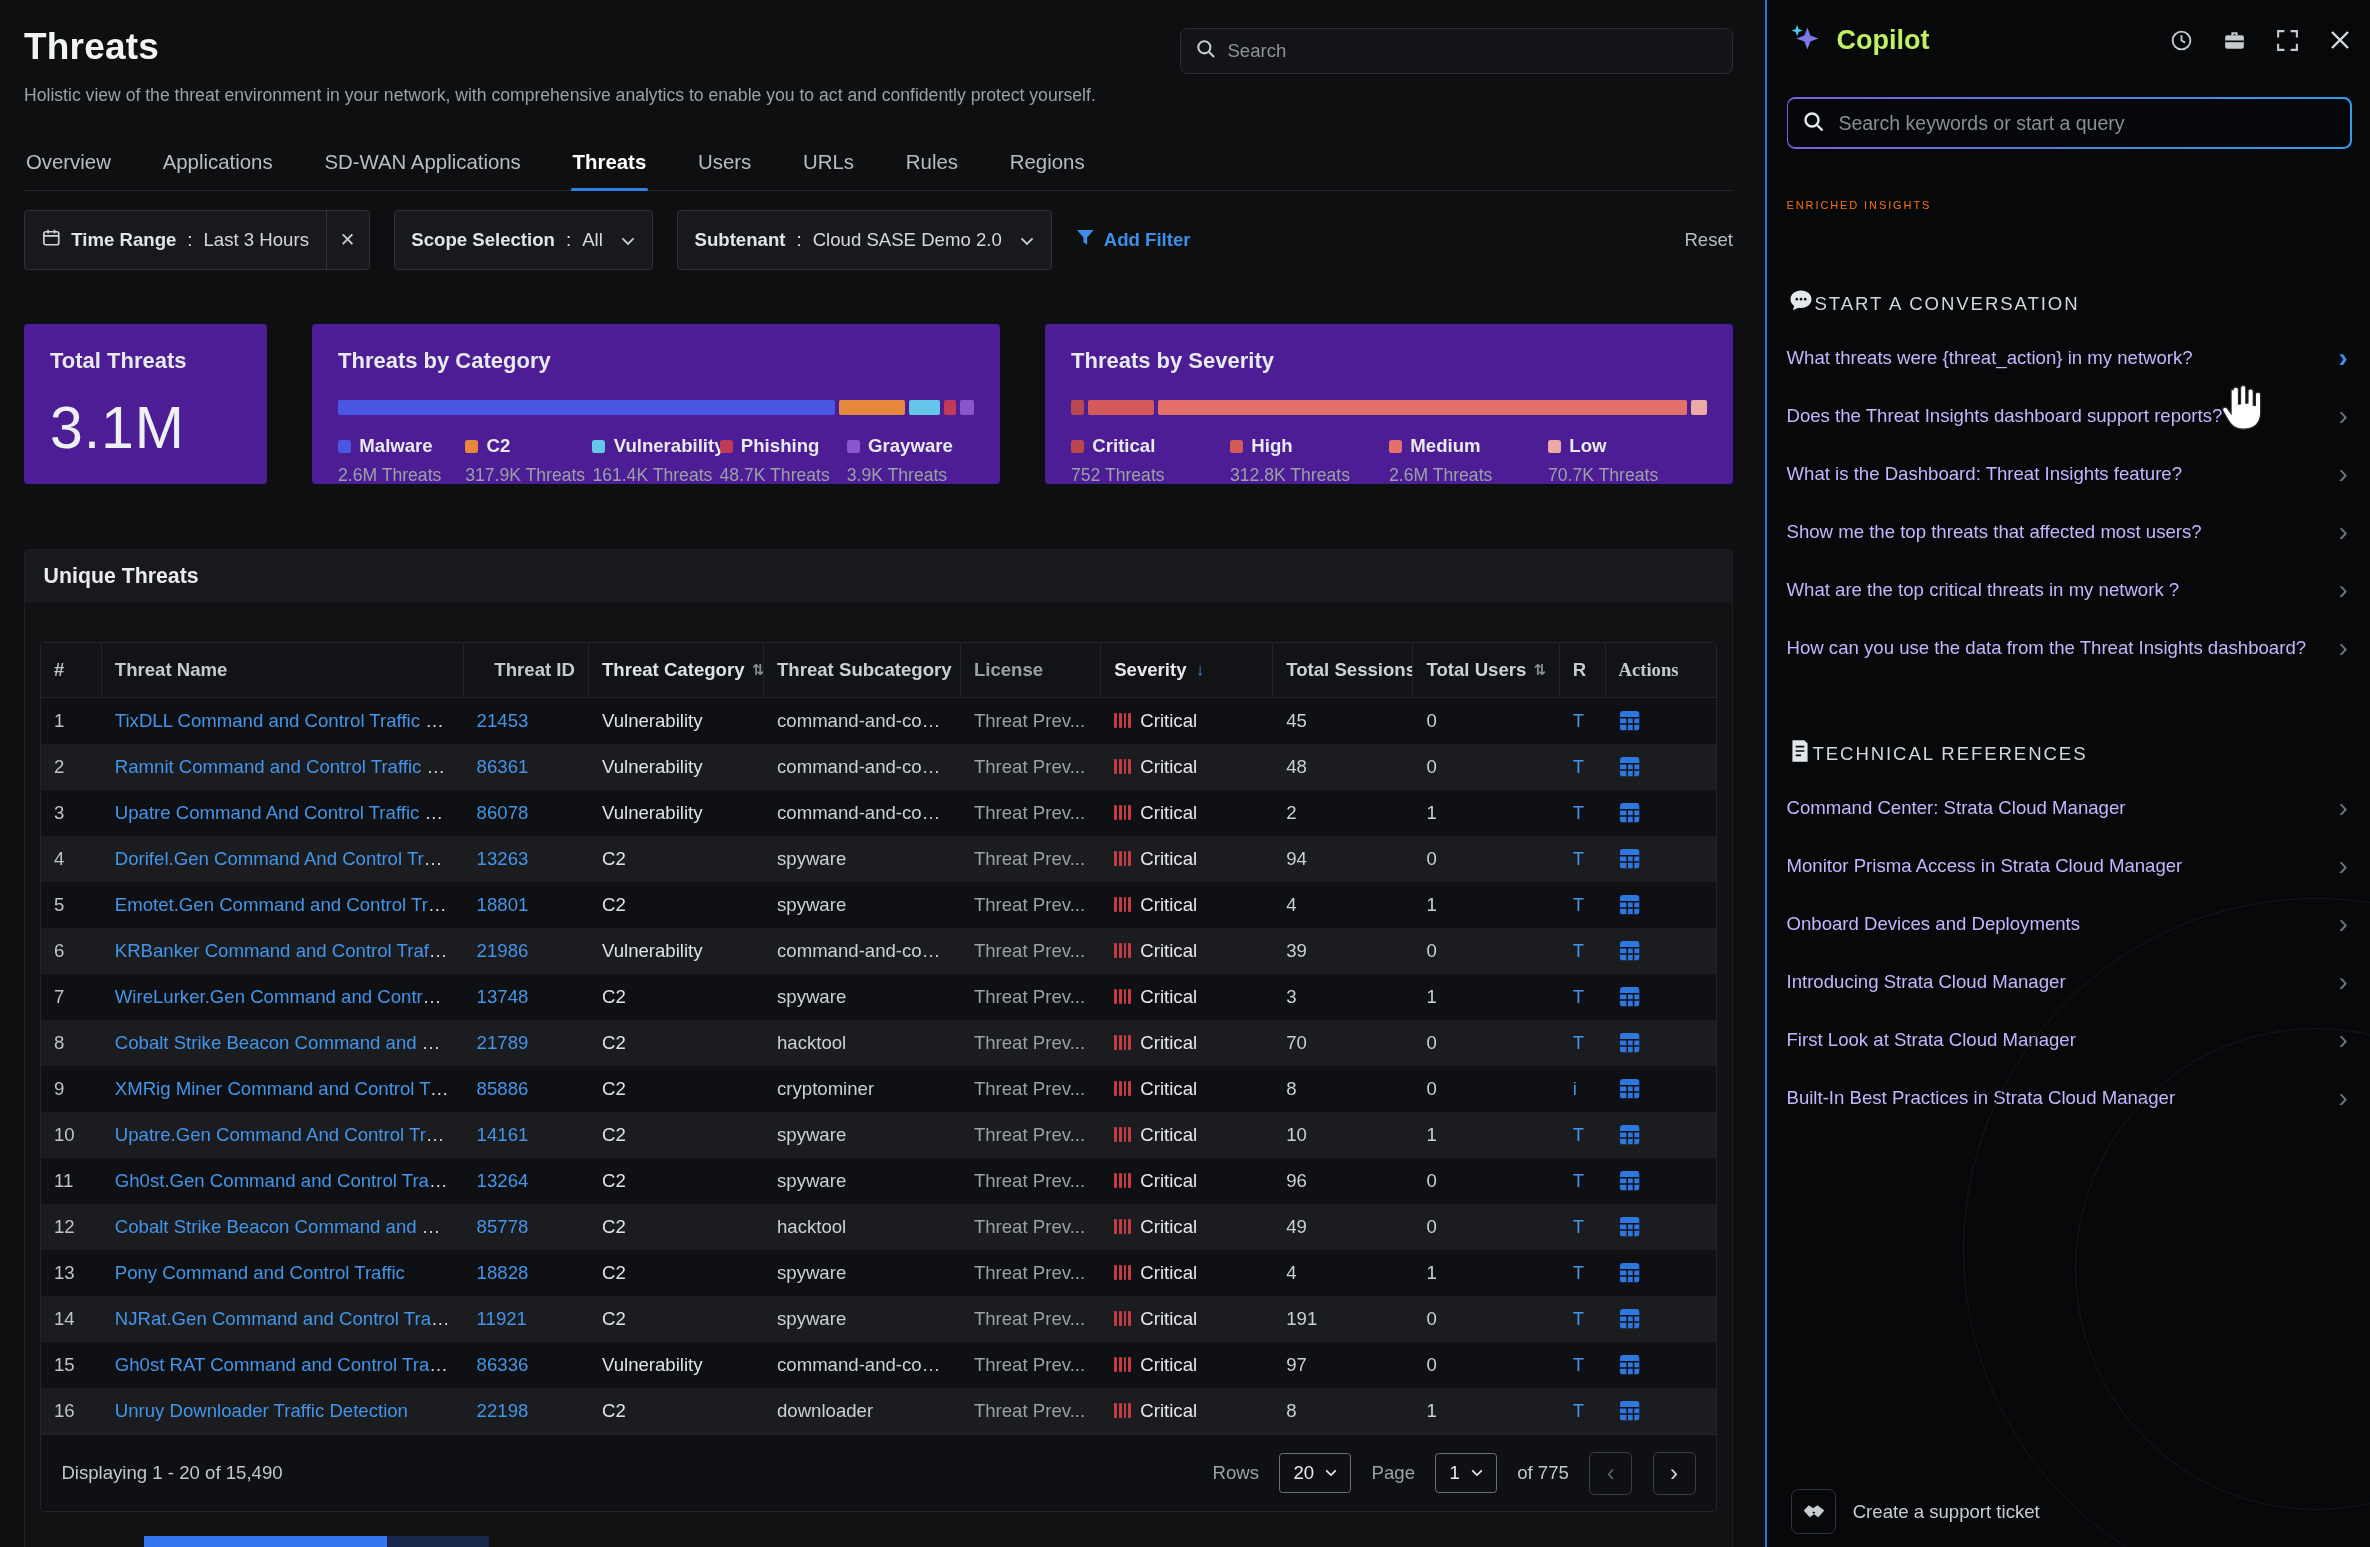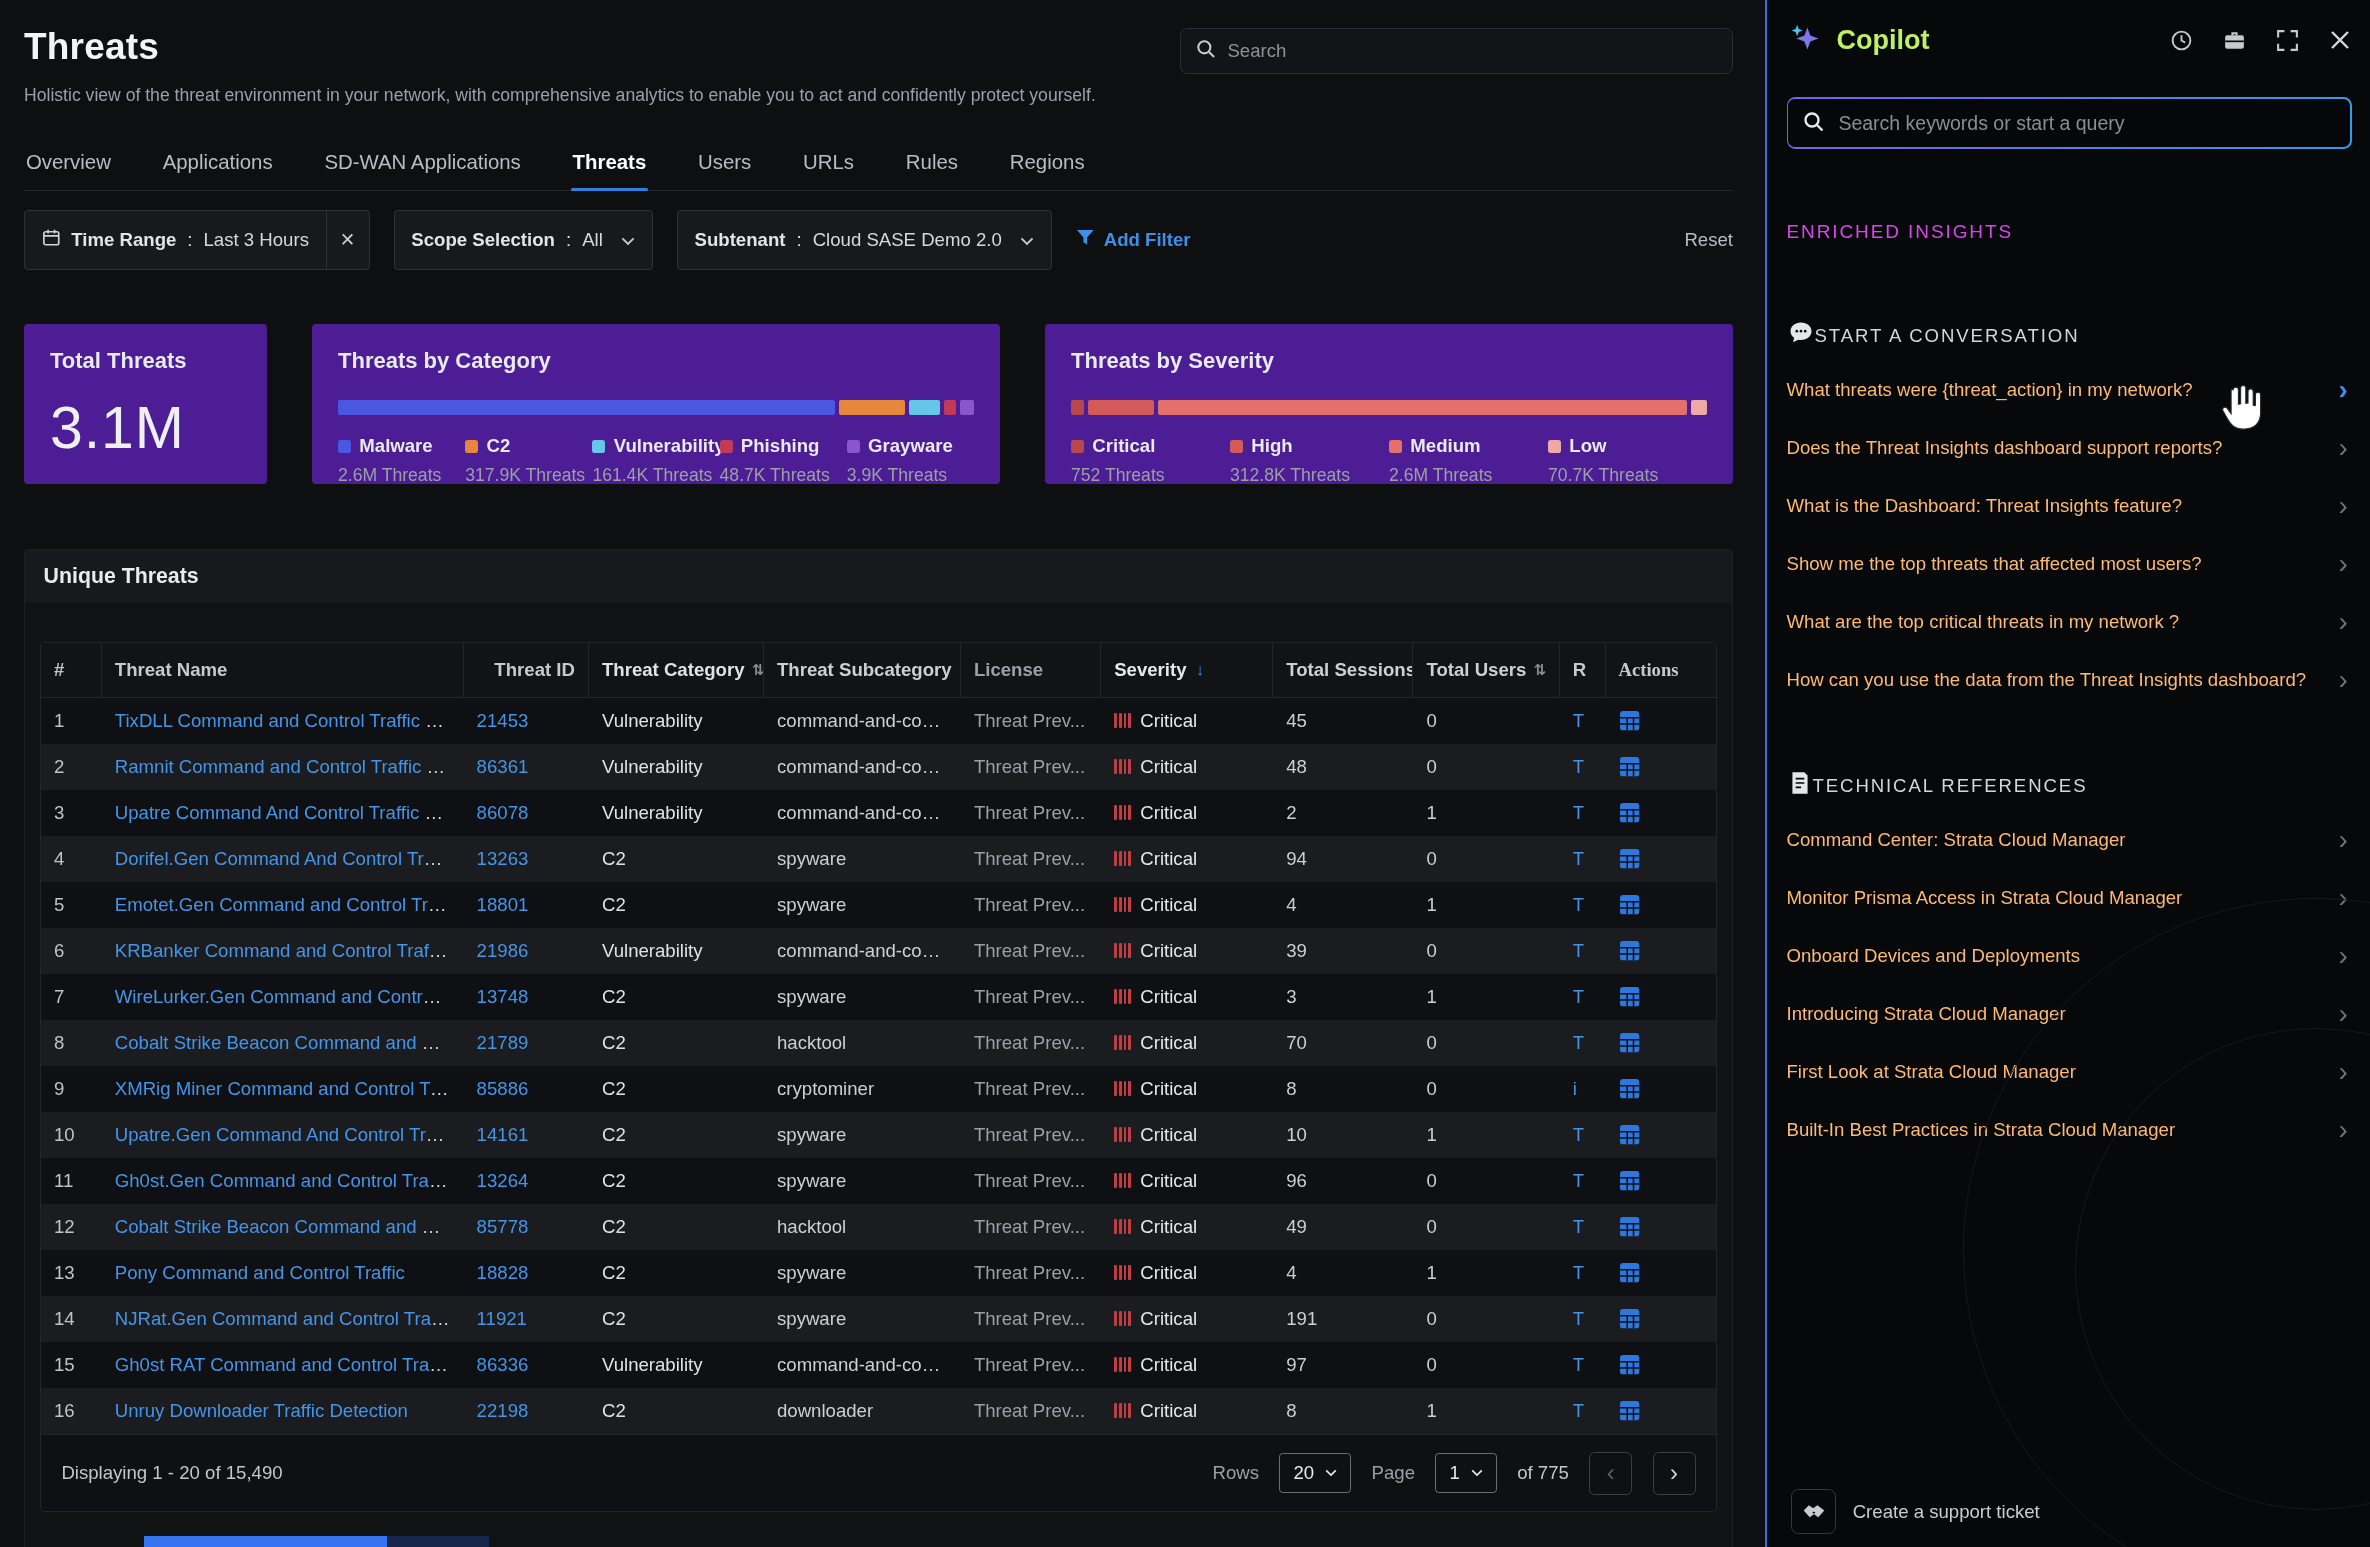--- a/index.html
+++ b/index.html
@@ -93,27 +93,27 @@
   .ring { position:absolute; border:0.9px solid #15181d; border-radius:50%; pointer-events:none; }
   .cp-head { display:flex; align-items:center; margin-top:20.4px; }
   .cp-title { font-size:27px; color:#bef264; font-weight:700; margin-left:13px; }
   .cp-icons { margin-left:auto; display:flex; align-items:center; gap:28px; color:#c6c9cd; }
   .cp-icons .ic { cursor:pointer; display:flex; }
   .cp-search-wrap { margin-top:37px; border-radius:8.3px; padding:1.9px; background:linear-gradient(90deg,#7d5fe0,#2f9de8); }
   .cp-search { background:#06070a; border-radius:6.5px; height:48px; display:flex; align-items:center; gap:13px; padding:0 15px; }
   .cp-search input { background:transparent; border:none; outline:none; width:100%; font-size:19.5px; color:#d6d9dc;
     font-family:"Liberation Sans","DejaVu Sans",sans-serif; }
   .cp-search input::placeholder { color:#8a8e94; }
-  .cp-label { margin-top:72px; font-size:19px; letter-spacing:1.9px; color:#d946ef; }
+  .cp-label { margin-top:50px; font-size:11px; letter-spacing:1.9px; color:#f97316; }
   .cp-section { display:flex; align-items:center; gap:0; font-size:18.6px; letter-spacing:1.9px; color:#d4d7da; font-weight:400; }
   .sec-convo { margin-top:76px; }
   .sec-refs { margin-top:61px; }
   .cp-list { margin-top:9.3px; }
   .cp-item { display:flex; align-items:center; height:58px; cursor:pointer; }
-  .cp-item .txt { font-size:18.6px; color:#fdba74; }
+  .cp-item .txt { font-size:18.6px; color:#c4b5fd; }
   .cp-item .chev { margin-left:auto; font-size:28px; color:#6f747a; line-height:1; padding-right:3.7px; }
   .cp-item.active .chev { color:#3d8fe8; font-weight:700; }
   .cp-support { position:absolute; bottom:13px; left:24px; display:flex; align-items:center; gap:16.7px; cursor:pointer; }
   .cp-support .box { width:45px; height:45px; border:0.9px solid #34373c; border-radius:7.4px; display:flex; align-items:center; justify-content:center; }
   .cp-support .txt { font-size:18.6px; color:#c9ccd0; }
 
   .cursor-hand { position:absolute; left:2222px; top:378px; z-index:50; pointer-events:none; }
 </style>
 </head>
 <body>

